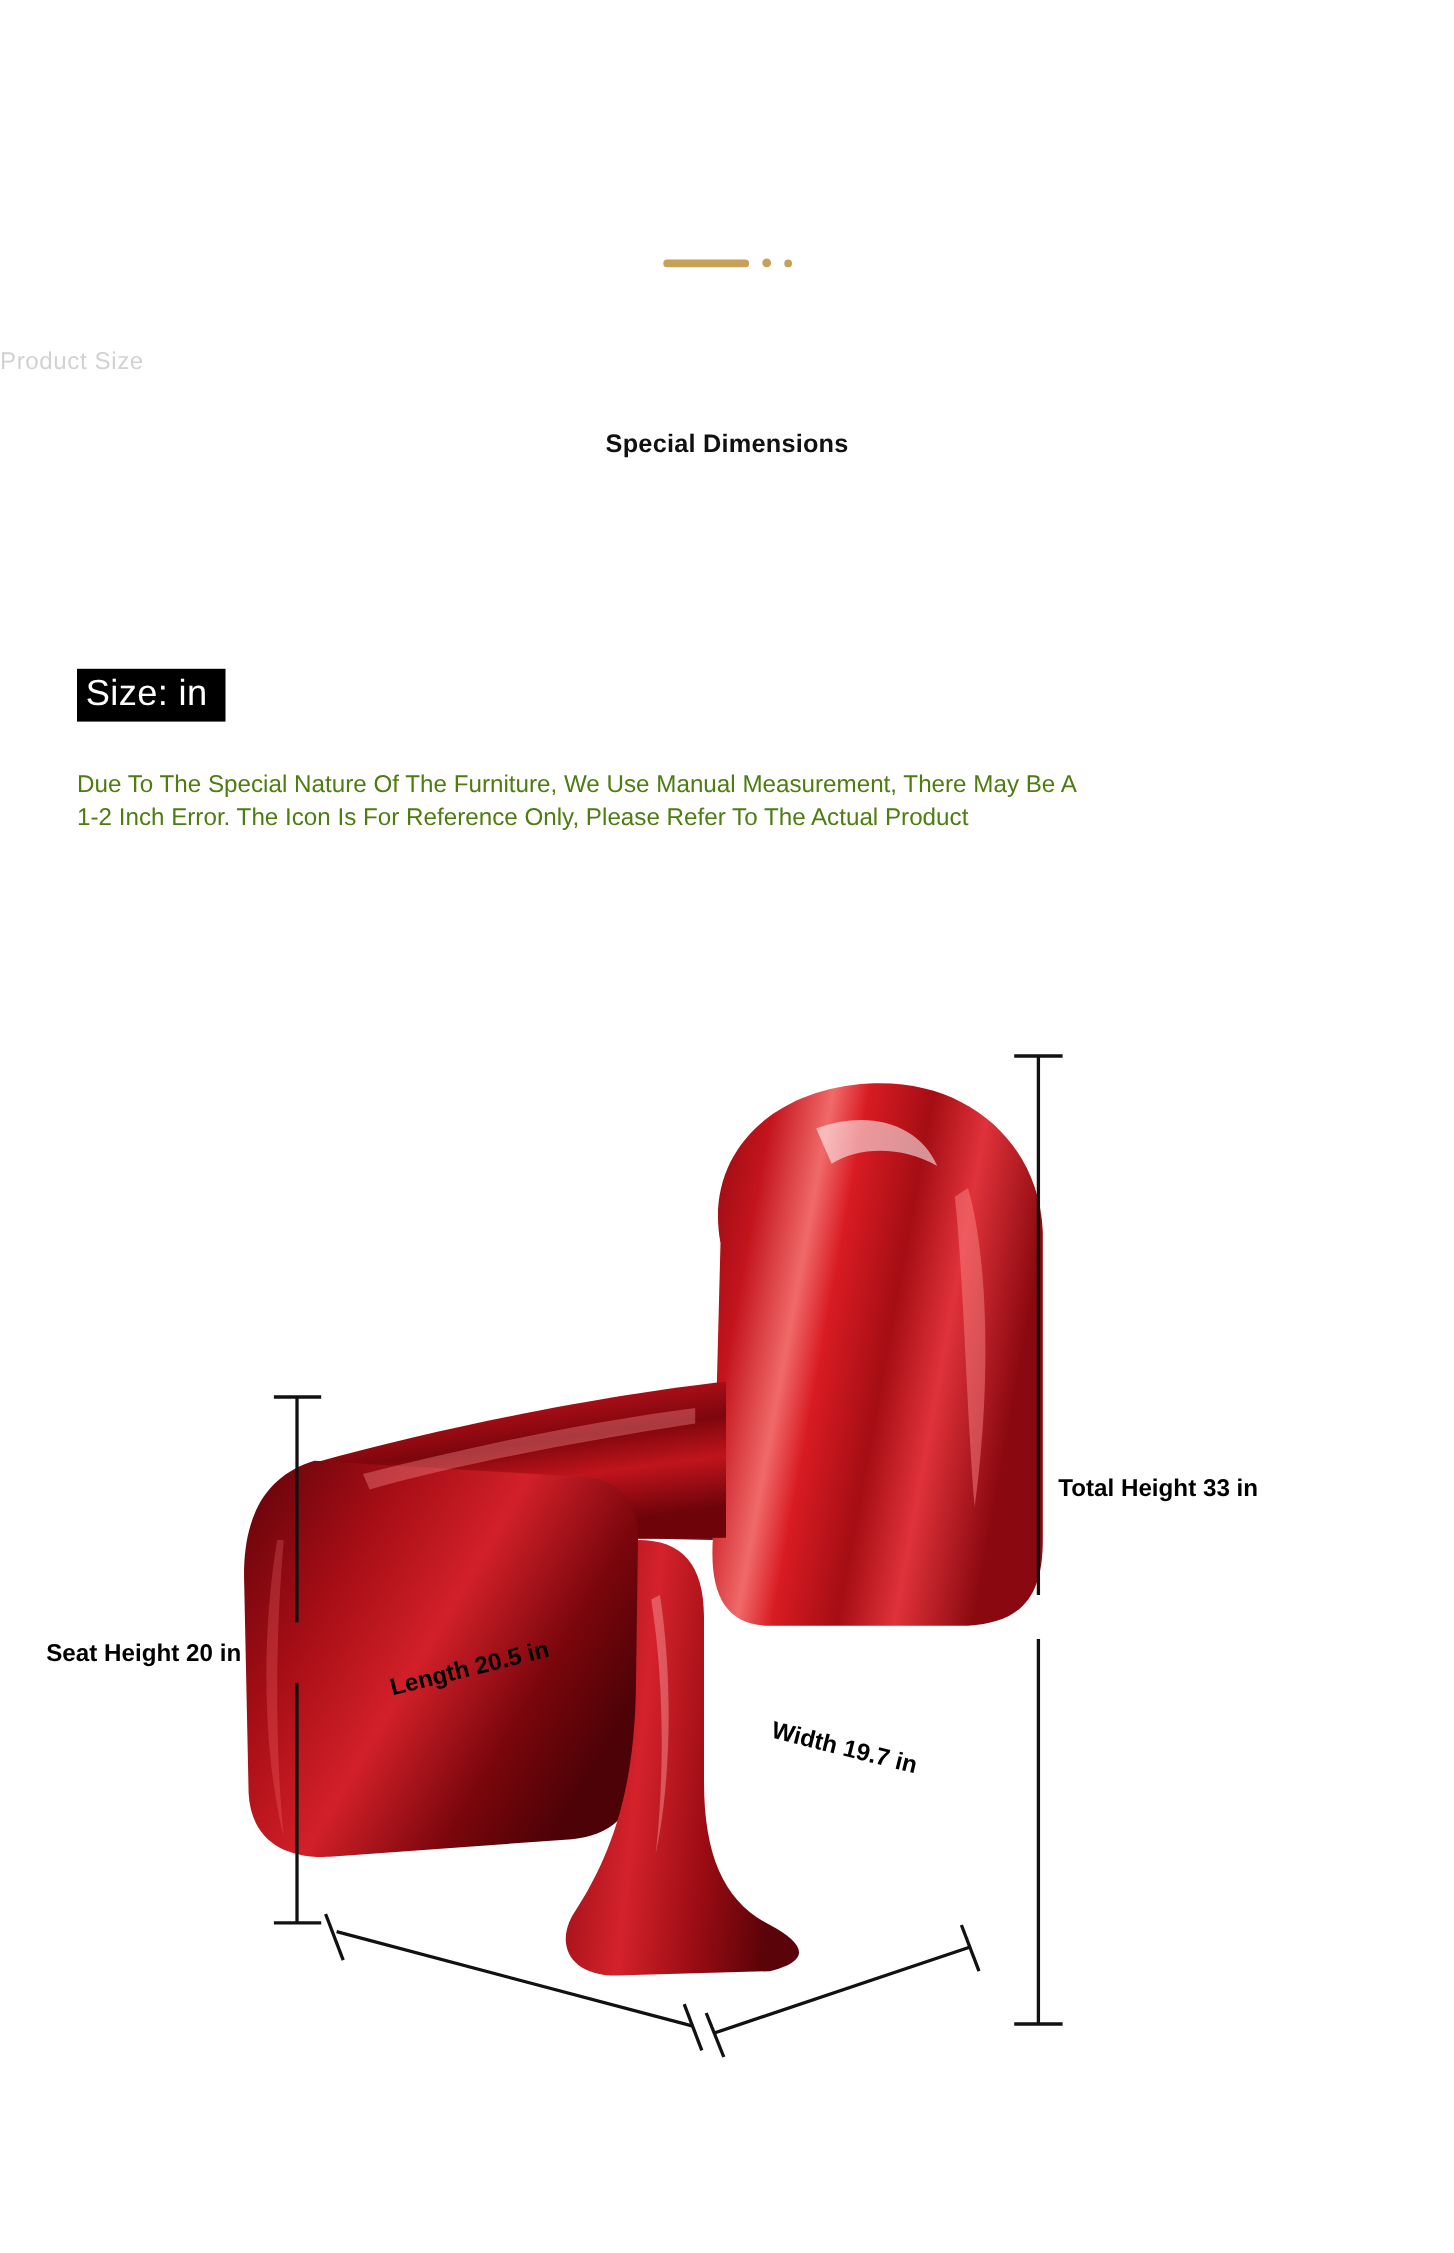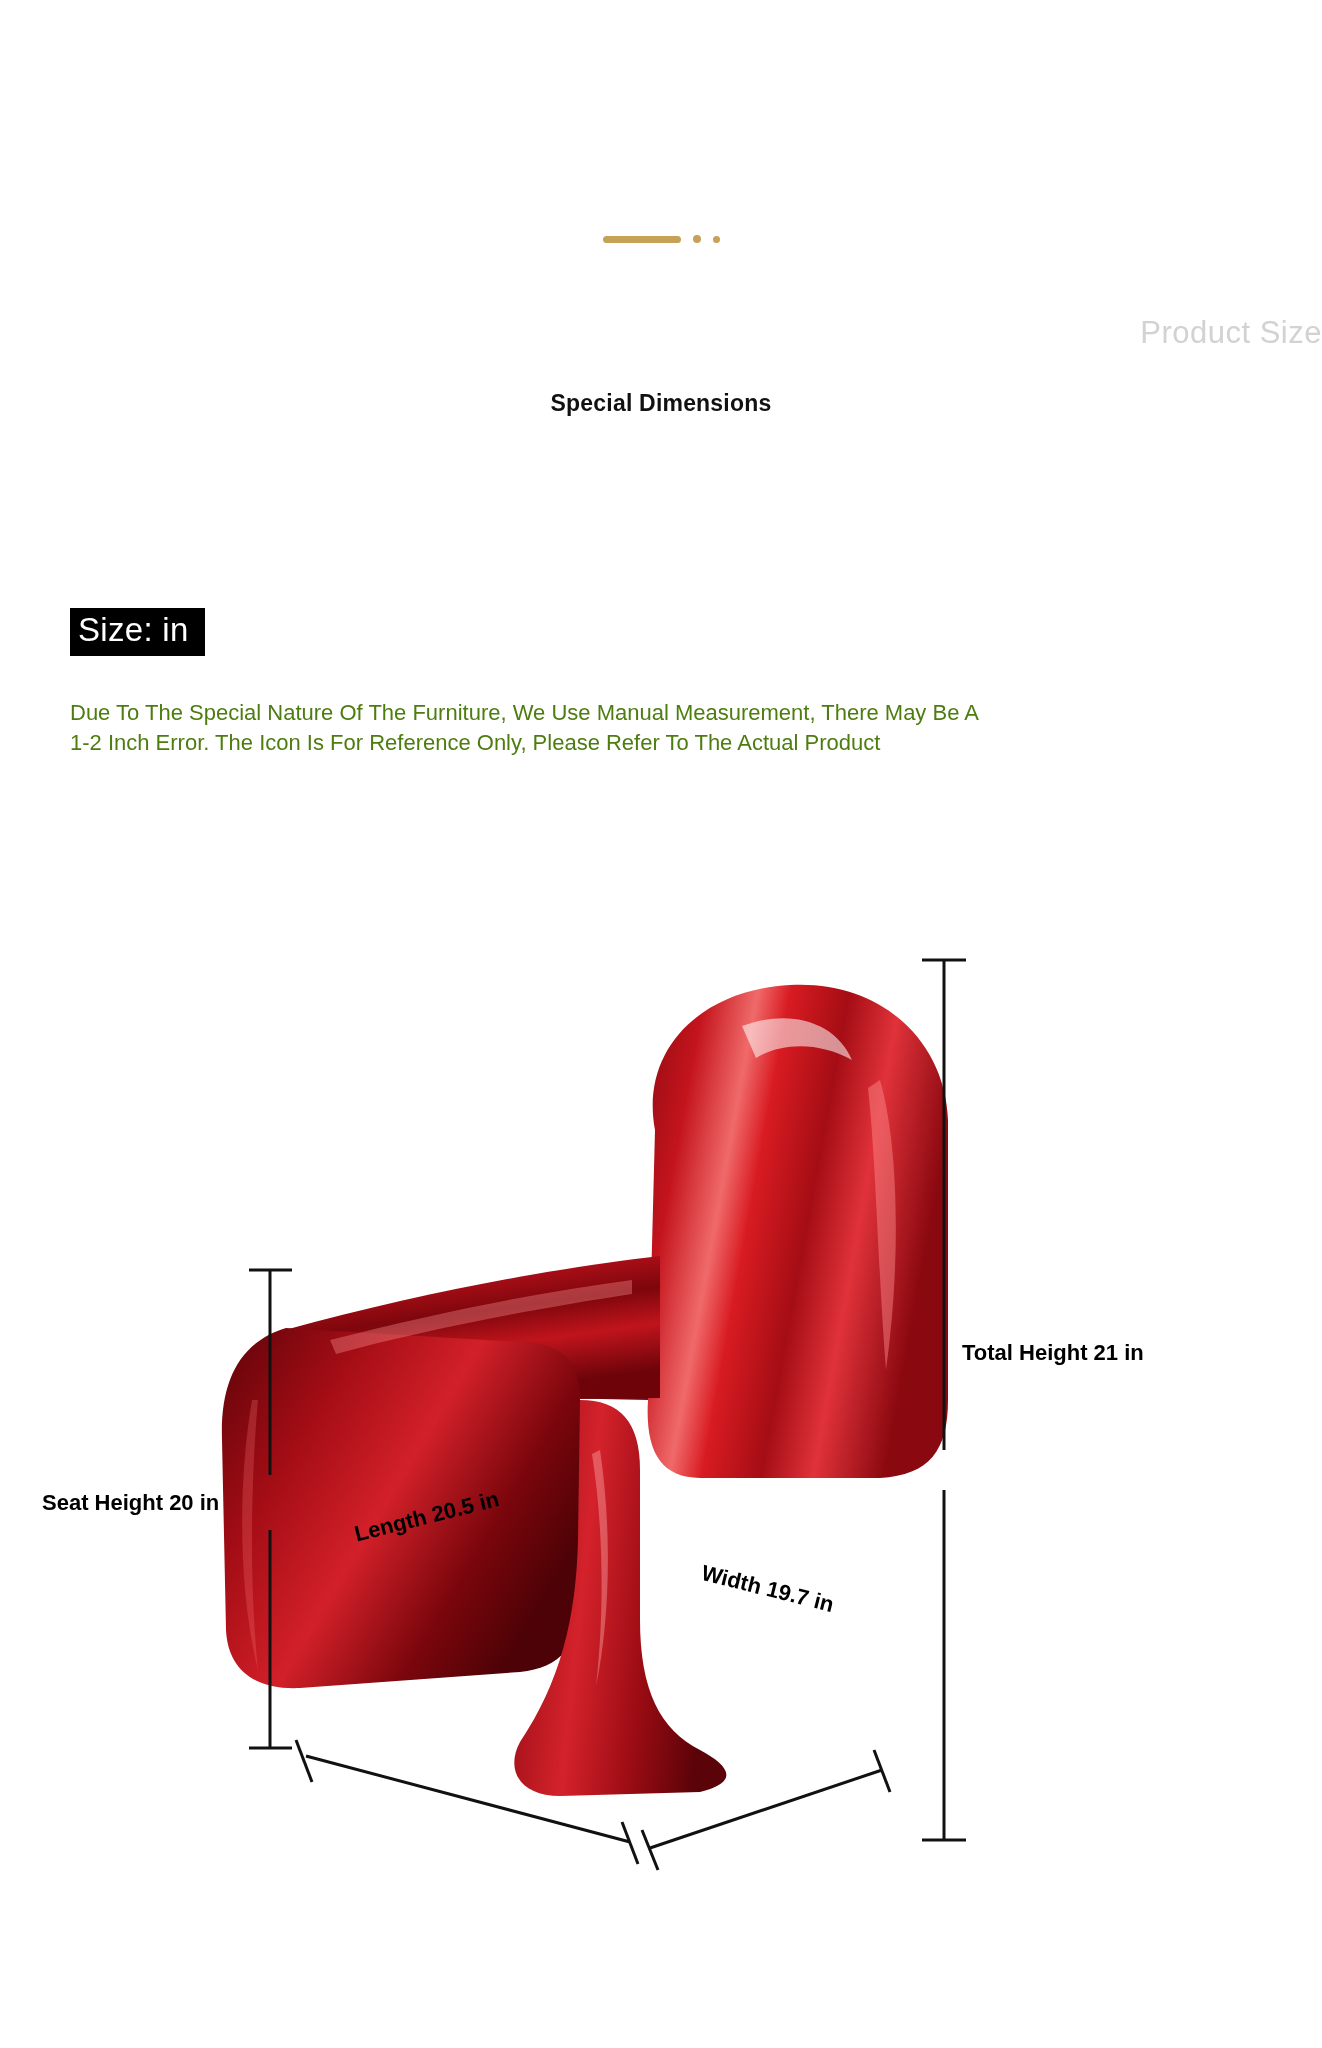--- a/index.html
+++ b/index.html
@@ -41,22 +41,22 @@
   .ornament .dot.small {
     width: 7px;
     height: 7px;
   }
 
   .product-size-title {
     position: absolute;
     top: 315px;
     left: 0;
     width: 100%;
-    text-align: right;
-    font-size: 31px;
+    text-align: left;
+    font-size: 22px;
     color: #d2d2d2;
     letter-spacing: 0.5px;
     font-weight: 400;
   }
 
   .product-dimensions-title {
     position: absolute;
     top: 390px;
     left: 0;
     width: 100%;
@@ -249,20 +249,20 @@
       <line x1="622" y1="892" x2="638" y2="934"></line>
     </g>
 
     <g stroke="#111111" stroke-width="3" fill="none">
       <line x1="650" y1="918" x2="882" y2="840"></line>
       <line x1="642" y1="900" x2="658" y2="940"></line>
       <line x1="874" y1="820" x2="890" y2="862"></line>
     </g>
   </svg>
 
-  <span class="dim-label label-total-height">Total Height 21 in</span>
+  <span class="dim-label label-total-height">Total Height 33 in</span>
 
   <span class="dim-label label-seat-height">Seat Height 20 in</span>
 
   <span class="dim-label label-length">Length 20.5 in</span>
 
   <span class="dim-label label-width">Width 19.7 in</span>
 </div>
 
 </body></html>

